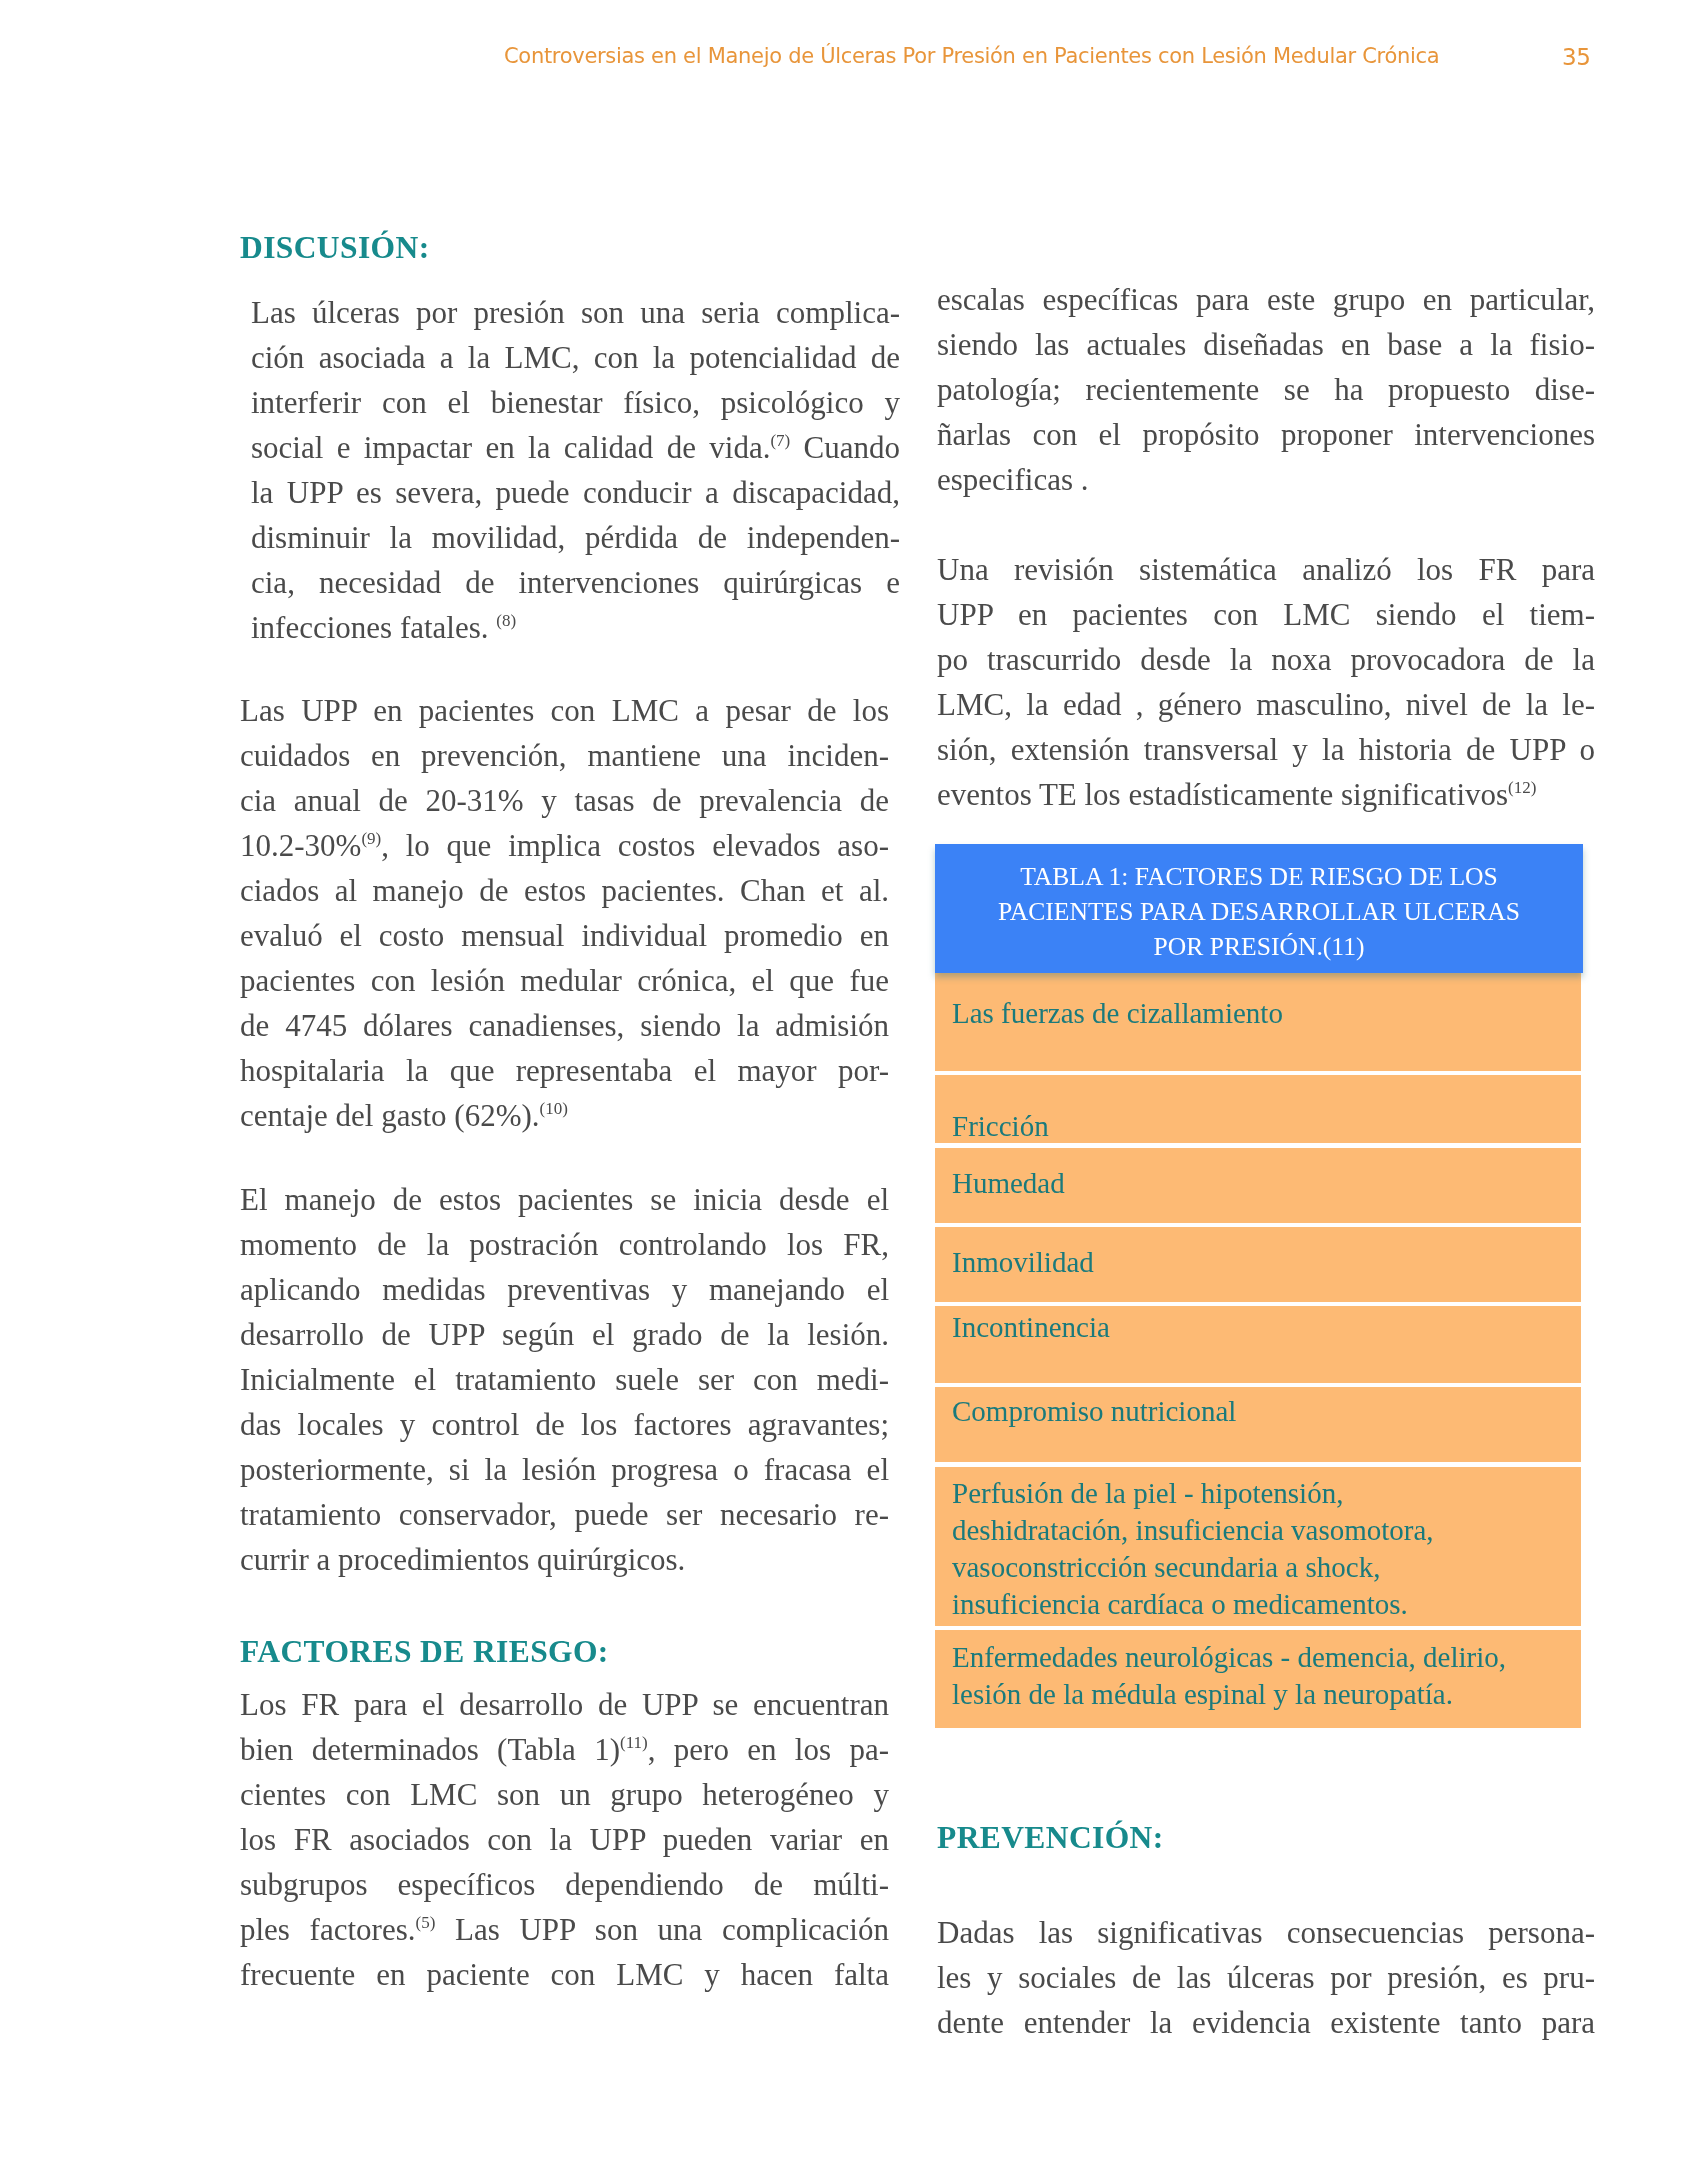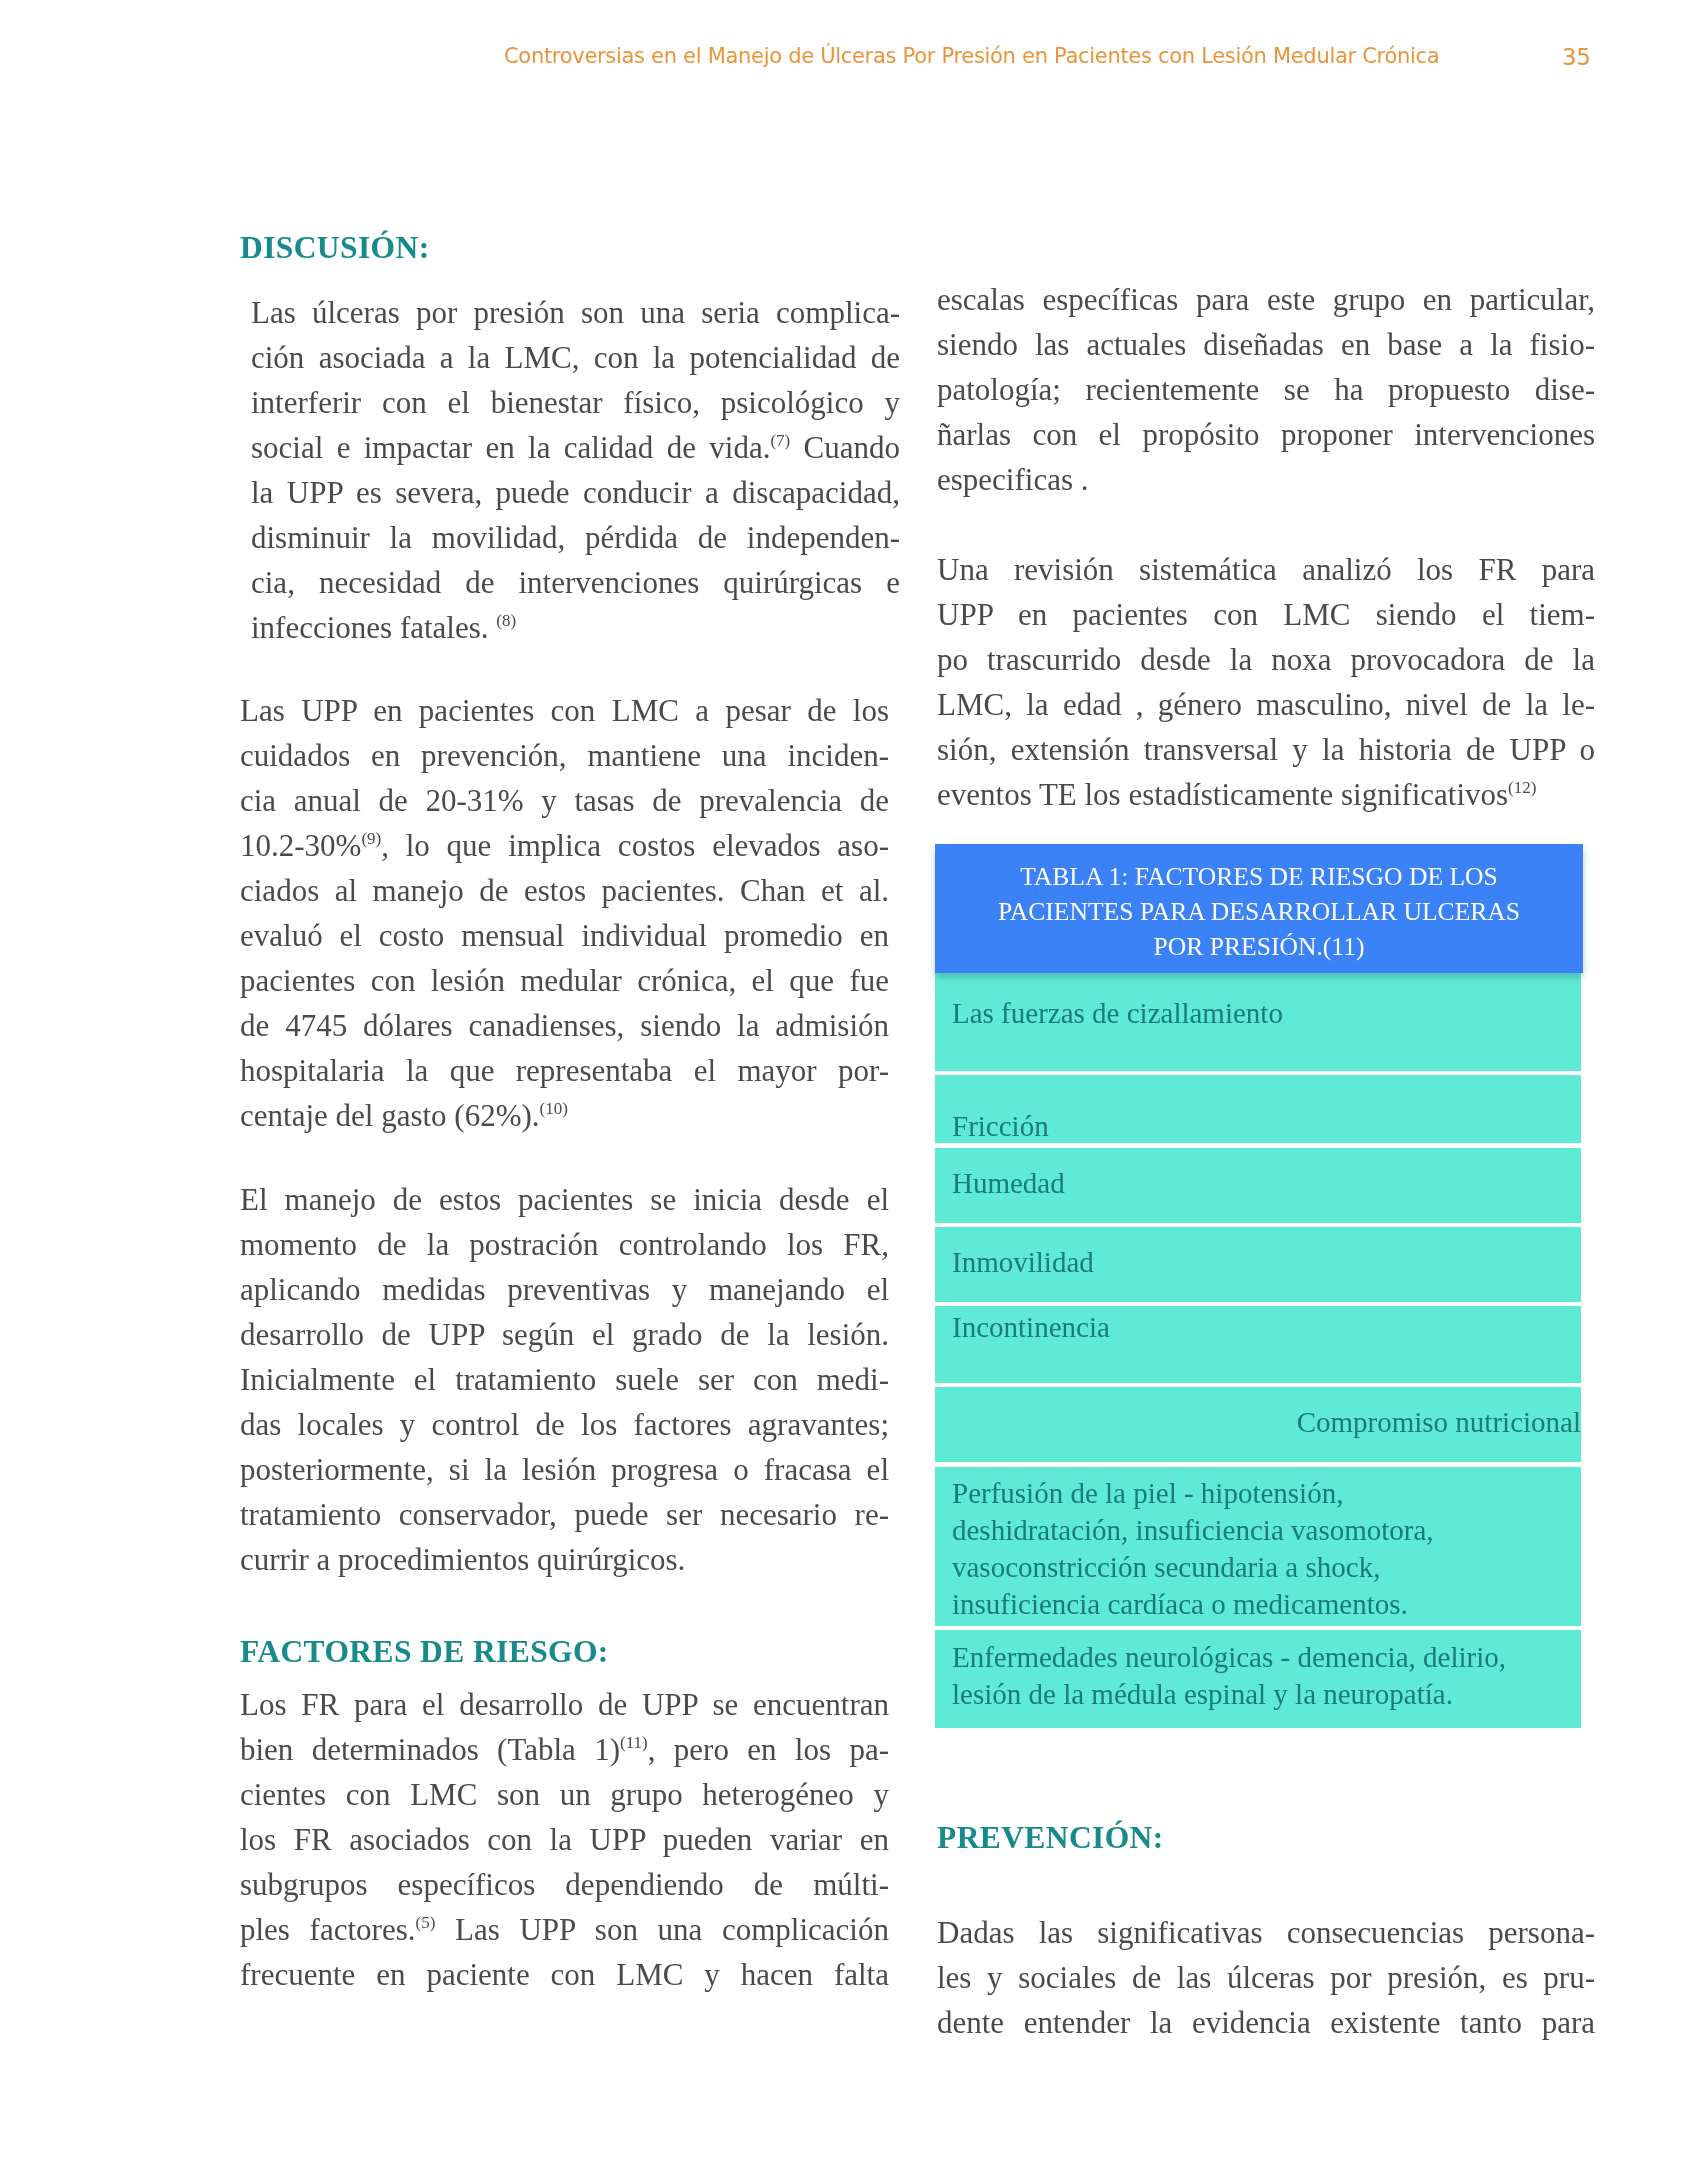--- a/index.html
+++ b/index.html
@@ -15,21 +15,21 @@
     text-align:justify; text-align-last:justify; overflow:visible; }
   .line.last { text-align:right; text-align-last:left; }
   .heading { font-family:"Liberation Serif", "DejaVu Serif", serif; color:#178a8c; font-weight:bold;
     font-size:31.5px; letter-spacing:0.4px; position:absolute; white-space:nowrap; }
   sup { font-size:17px; line-height:0; vertical-align:12px; }
   .table { position:absolute; left:935px; top:844px; width:648px; }
   .table-head { background:#3b82f6; color:#ffffff; height:129px; box-shadow:0 5.1px 6.8px rgba(40,110,115,0.35);
     position:relative; z-index:2; text-align:center; font-family:"Liberation Serif", "DejaVu Serif", serif;
     font-size:25.6px; line-height:35px; padding-top:15.3px; box-sizing:border-box; }
   .table-head span { display:block; white-space:nowrap; }
-  .trow { background:#5eead4; color:#1a7a7c; width:646px; margin-bottom:4.3px; box-sizing:border-box;
+  .trow { background:#fdba74; color:#1a7a7c; width:646px; margin-bottom:4.3px; box-sizing:border-box;
     padding-left:17px; font-family:"Liberation Serif", "DejaVu Serif", serif; font-size:29px; position:relative; }
   .trow span { display:block; line-height:37px; white-space:nowrap; }
 </style>
 </head>
 <body>
 
 <div class="running-head">
   <span class="title">Controversias en el Manejo de Úlceras Por Presión en Pacientes con Lesión Medular Crónica</span>
   <span class="pageno">35</span>
 </div>
@@ -110,21 +110,21 @@
       </div>
       <div class="trow" style="height: 75px; padding-top: 17px;">
         <span>Humedad</span>
       </div>
       <div class="trow" style="height: 75px; padding-top: 17px;">
         <span>Inmovilidad</span>
       </div>
       <div class="trow" style="height: 77px; padding-top: 3px;">
         <span>Incontinencia</span>
       </div>
-      <div class="trow" style="height: 75px; padding-top: 17px; text-align: right;">
+      <div class="trow" style="height: 75px; padding-top: 6px;">
         <span>Compromiso nutricional</span>
       </div>
       <div class="trow" style="height: 159px; padding-top: 8.5px;">
         <span>Perfusión de la piel - hipotensión,</span>
         <span>deshidratación, insuficiencia vasomotora,</span>
         <span>vasoconstricción secundaria a shock,</span>
         <span>insuficiencia cardíaca o medicamentos.</span>
       </div>
       <div class="trow" style="height: 98px; padding-top: 8.5px;">
         <span>Enfermedades neurológicas - demencia, delirio,</span>

